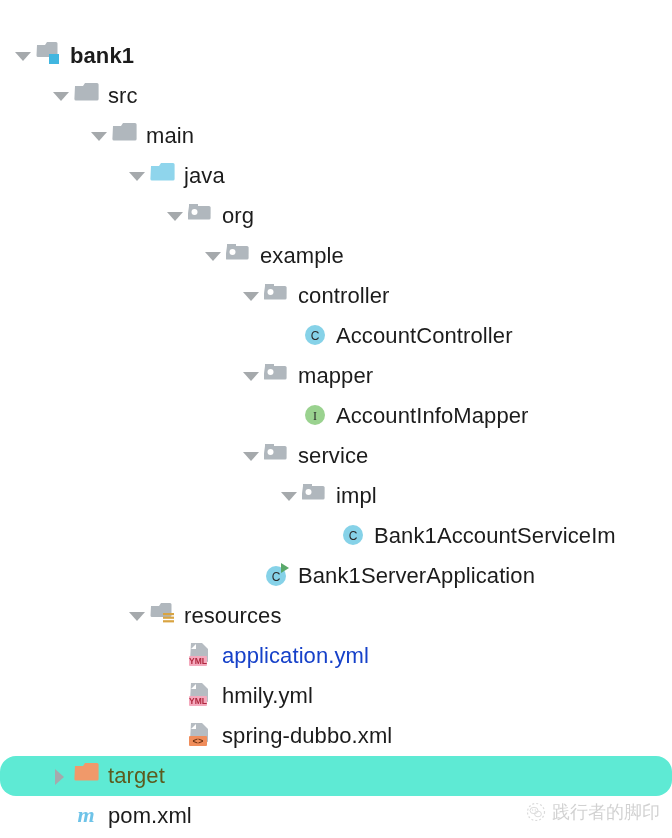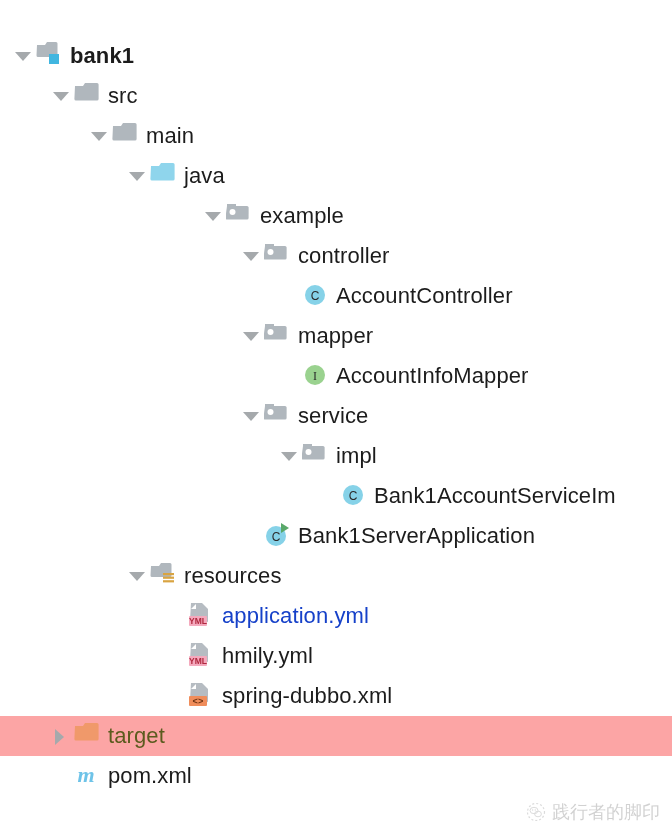--- a/index.html
+++ b/index.html
@@ -24,21 +24,22 @@
 
   .row {
     position: relative;
     height: 40px;
     display: flex;
     align-items: center;
     white-space: nowrap;
     overflow: hidden;
   }
   .row.highlight {
-    background: #fca5a5;
+    background: #5eead4;
+    border-radius: 16px;
   }
 
   
   .twisty {
     width: 26px;
     height: 40px;
     flex: 0 0 26px;
     position: relative;
   }
   .twisty.expanded::after {
@@ -137,20 +138,31 @@
     </div>
     <div class="row" style="padding-left: 124px;">
       <span class="twisty expanded"></span>
       <span class="ico">
         <svg width="26" height="22" viewBox="0 0 26 22">
           <path d="M1 4 h8 l2 -3 h12 a1.6 1.6 0 0 1 1.6 1.6 v14.4 a1.6 1.6 0 0 1 -1.6 1.6 h-21 a1.6 1.6 0 0 1 -1.6 -1.6 z" fill="#8fd5ec"></path>
         </svg>
       </span>
       <span class="label">java</span>
     </div>
+    <div class="row" style="padding-left: 162px;">
+      <span class="twisty expanded"></span>
+      <span class="ico">
+        <svg width="26" height="22" viewBox="0 0 26 22">
+          <path d="M1 4 h20 a1.6 1.6 0 0 1 1.6 1.6 v10.4 a1.6 1.6 0 0 1 -1.6 1.6 h-20 a1.6 1.6 0 0 1 -1.6 -1.6 z" fill="#b0b7bd"></path>
+          <path d="M1 4 h9 v-2 h-9 z" fill="#b0b7bd"></path>
+          <circle cx="6.5" cy="10" r="3" fill="#ffffff"></circle>
+        </svg>
+      </span>
+      <span class="label">org</span>
+    </div>
     <div class="row" style="padding-left: 200px;">
       <span class="twisty expanded"></span>
       <span class="ico">
         <svg width="26" height="22" viewBox="0 0 26 22">
           <path d="M1 4 h20 a1.6 1.6 0 0 1 1.6 1.6 v10.4 a1.6 1.6 0 0 1 -1.6 1.6 h-20 a1.6 1.6 0 0 1 -1.6 -1.6 z" fill="#b0b7bd"></path>
           <path d="M1 4 h9 v-2 h-9 z" fill="#b0b7bd"></path>
           <circle cx="6.5" cy="10" r="3" fill="#ffffff"></circle>
         </svg>
       </span>
       <span class="label">example</span>

